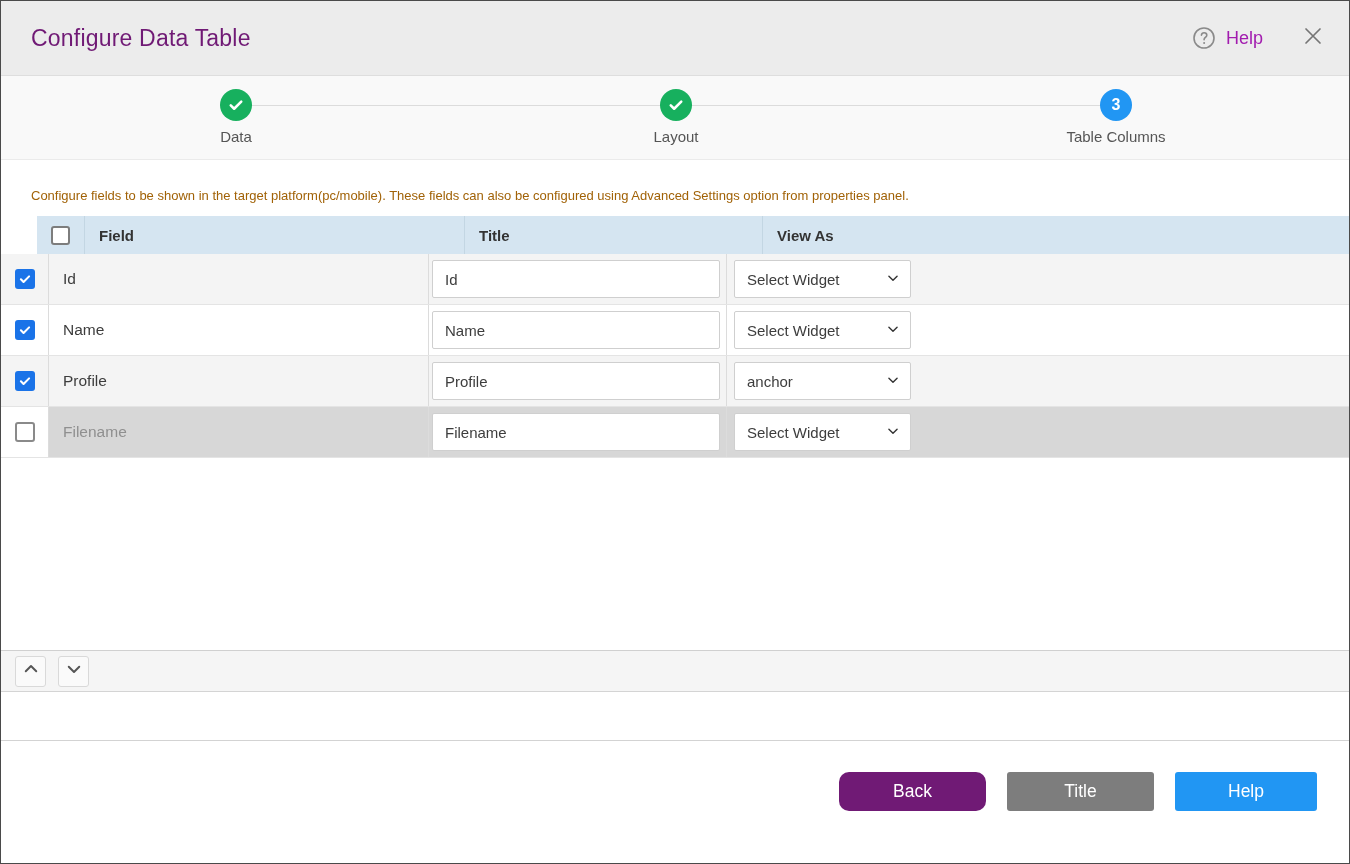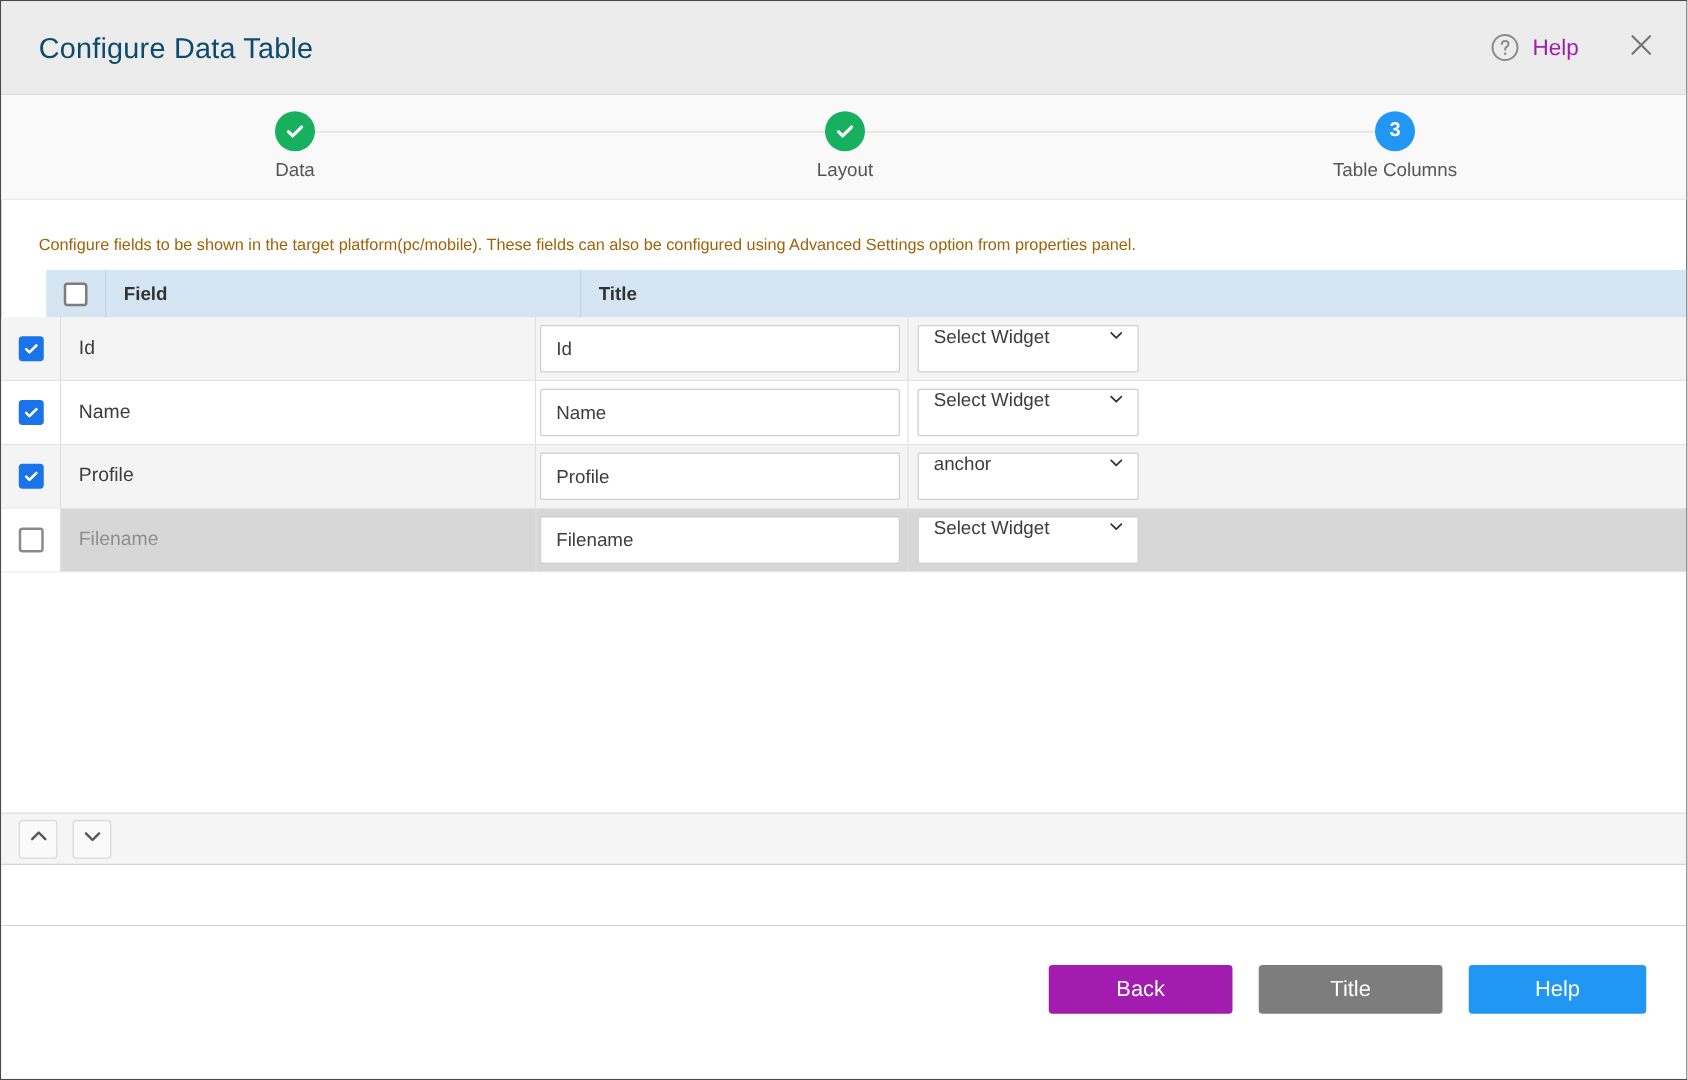--- a/index.html
+++ b/index.html
@@ -7,21 +7,21 @@
   body {
     font-family: "Liberation Sans", sans-serif;
     background:#fff; color:#333; overflow:hidden;
   }
   .dialog { width:1350px; height:864px; border:1px solid #4a4a4a; background:#fff;
     display:flex; flex-direction:column; }
 
   
   .titlebar { height:75px; background:#ececec; border-bottom:1px solid #dedede;
     display:flex; align-items:center; padding:0 26px 0 30px; flex:0 0 auto; }
-  .titlebar .title { font-size:23px; color:#0c4a6e; letter-spacing:.2px; }
+  .titlebar .title { font-size:23px; color:#701a75; letter-spacing:.2px; }
   .titlebar .spacer { flex:1; }
   .help-wrap { display:flex; align-items:center; gap:10px; cursor:pointer; color:#6e6e6e; }
   .help-wrap svg { display:block; }
   .help-label { font-size:18px; color:#a21caf; }
   .close-btn { margin-left:40px; cursor:pointer; display:flex; align-items:center; }
 
   
   .stepper { height:84px; background:#f9f9f9; border-bottom:1px solid #ebebeb;
     position:relative; flex:0 0 auto; }
   .connector { position:absolute; top:29px; left:235px; width:880px; height:1px; background:#dcdcdc; }
@@ -66,38 +66,38 @@
 
   
   .cell-title { padding:0 6px 0 3px; }
   .title-input { width:100%; height:38px; border:1px solid #cfcfcf; border-radius:2px;
     padding:0 12px; font-size:15px; color:#3d3d3d; background:#fff; outline:none;
     font-family:"Liberation Sans", sans-serif; }
 
   
   .cell-view { padding-left:7px; }
   .select { width:177px; height:38px; background:#fff; border:1px solid #cfcfcf; border-radius:2px;
-    display:flex; justify-content:space-between; padding:0 10px 0 12px;
+    display:flex; align-items:center; justify-content:space-between; padding:0 10px 0 12px;
     font-size:15px; color:#3d3d3d; cursor:pointer; }
 
   
   .reorder-bar { height:41px; background:#f5f5f5; border-bottom:1px solid #d4d4d4;
     display:flex; align-items:center; padding-left:14px; gap:12px; flex:0 0 auto; }
   .arrow-btn { width:31px; height:31px; background:#fafafa; border:1px solid #d9d9d9; border-radius:3px;
     display:flex; align-items:center; justify-content:center; cursor:pointer; }
 
   .mid-spacer { height:48px; background:#fff; flex:0 0 auto; }
   .footer-divider { height:1px; background:#d3d3d3; flex:0 0 auto; }
 
   
   .footer { flex:1; background:#fff; display:flex; justify-content:flex-end;
     align-items:flex-start; padding:31px 32px 0 0; gap:21px; }
   .btn { height:39px; min-width:147px; border:none; border-radius:3px; color:#fff;
     font-size:17.5px; cursor:pointer; font-family:"Liberation Sans", sans-serif; padding:0 30px; }
-  .btn-back   { background:#a21caf; }
+  .btn-back   { background:#701a75;border-radius:10px; }
   .btn-cancel { background:#7d7d7d; }
   .btn-done   { background:#2196f3; min-width:142px; }
 </style>
 </head>
 <body>
 
 <div class="dialog">
 
   <div class="titlebar">
     <div class="title">Configure Data Table</div>
@@ -150,20 +150,21 @@
 
   <div class="description">Configure fields to be shown in the target platform(pc/mobile). These fields can also be configured using Advanced Settings option from properties panel.</div>
 
   <div class="table">
     <div class="t-row t-head">
       <div class="t-cell cell-check">
         <span class="checkbox unchecked"></span>
       </div>
       <div class="t-cell cell-field">Field</div>
       <div class="t-cell cell-field">Title</div>
+      <div class="t-cell cell-field">View As</div>
     </div>
 
     <div class="t-body">
 
       <div class="t-row row-odd">
         <div class="t-cell cell-check">
           <span class="checkbox checked">
             <svg width="14" height="14" viewBox="0 0 24 24">
                 <path d="M5 12.5l4.5 4.5L19 7.5" stroke="#fff" stroke-width="3.6" fill="none" stroke-linecap="round" stroke-linejoin="round"></path>
               </svg>

